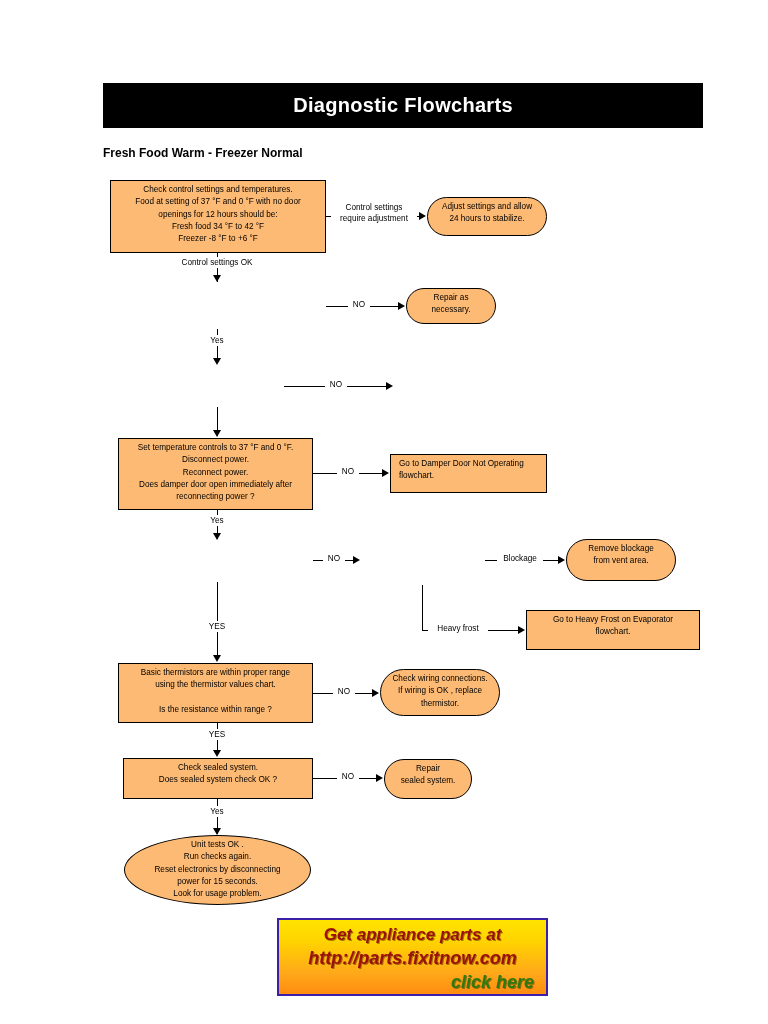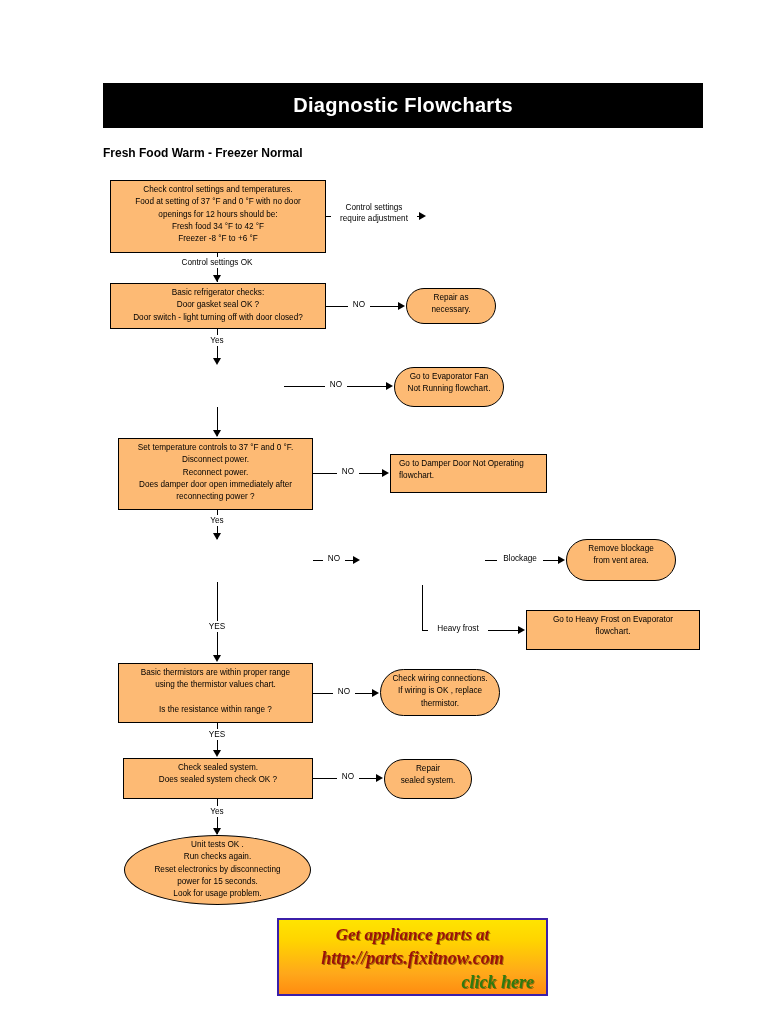--- a/index.html
+++ b/index.html
@@ -110,21 +110,21 @@
     position: absolute;
     left: 277px; top: 901px;
     width: 271px; height: 78px;
     border: 2.5px solid #3b1fa8;
     background: linear-gradient(to bottom, #ffe400 0%, #ffd400 28%, #ffa81a 72%, #ff8c10 100%);
     overflow: hidden;
   }
   .ad-line {
     position: absolute;
     white-space: nowrap;
-    font-family: Liberation Serif, serif;
+    font-family: Liberation Sans, sans-serif;
     font-weight: bold;
     font-style: italic;
   }
   .ad-l1 {
     left: 0; right: 0; top: 5px;
     text-align: center;
     font-size: 17px;
     color: #9b1109;
     text-shadow: 1px 1px 0 rgba(60,10,0,0.45);
   }
@@ -160,32 +160,31 @@
       </div>
   </div>
 
   <div class="hline" style="left:326px; top:199px; width:96px;"></div>
   <div class="arrow-right" style="left:419px; top:195px;"></div>
   <div class="edge-label" style="left:331px; top:185px; width:86px;">
       <span style="display: block;">Control settings</span>
       <span style="display: block;">require adjustment</span>
     </div>
 
+  <div class="node stadium" style="left:427px; top:180px; width:120px; height:39px;">
+    <div>
+        <span class="ln">Adjust settings and allow</span>
+        <span class="ln">24 hours to stabilize.</span>
+      </div>
+  </div>
 
   <div class="vline" style="left:217px; top:236px; height:29px;"></div>
   <div class="arrow-down" style="left:213px; top:258px;"></div>
   <div class="edge-label" style="left:163px; top:240px; width:108px;">Control settings OK</div>
 
-  <div class="node rect" style="left:110px; top:266px; width:216px; height:46px;">
-    <div>
-        <span class="ln">Basic refrigerator checks:</span>
-        <span class="ln">Door gasket seal OK ?</span>
-        <span class="ln">Door switch - light turning off with door closed?</span>
-      </div>
-  </div>
 
   <div class="hline" style="left:326px; top:289px; width:75px;"></div>
   <div class="arrow-right" style="left:398px; top:285px;"></div>
   <div class="edge-label" style="left:348px; top:282px; width:22px;">NO</div>
 
   <div class="node stadium" style="left:406px; top:271px; width:90px; height:36px;">
     <div>
         <span class="ln">Repair as</span>
         <span class="ln">necessary.</span>
       </div>
@@ -193,26 +192,20 @@
 
   <div class="vline" style="left:217px; top:312px; height:34px;"></div>
   <div class="arrow-down" style="left:213px; top:341px;"></div>
   <div class="edge-label" style="left:202px; top:318px; width:30px;">Yes</div>
 
 
   <div class="hline" style="left:284px; top:369px; width:105px;"></div>
   <div class="arrow-right" style="left:386px; top:365px;"></div>
   <div class="edge-label" style="left:325px; top:362px; width:22px;">NO</div>
 
-  <div class="node stadium" style="left:394px; top:350px; width:110px; height:40px;">
-    <div>
-        <span class="ln">Go to Evaporator Fan</span>
-        <span class="ln">Not Running flowchart.</span>
-      </div>
-  </div>
 
   <div class="vline" style="left:217px; top:390px; height:29px;"></div>
   <div class="arrow-down" style="left:213px; top:413px;"></div>
 
   <div class="node rect" style="left:118px; top:421px; width:195px; height:72px;">
     <div>
         <span class="ln">Set temperature controls to 37 °F and 0 °F.</span>
         <span class="ln">Disconnect power.</span>
         <span class="ln">Reconnect power.</span>
         <span class="ln">Does damper door open immediately after</span>

